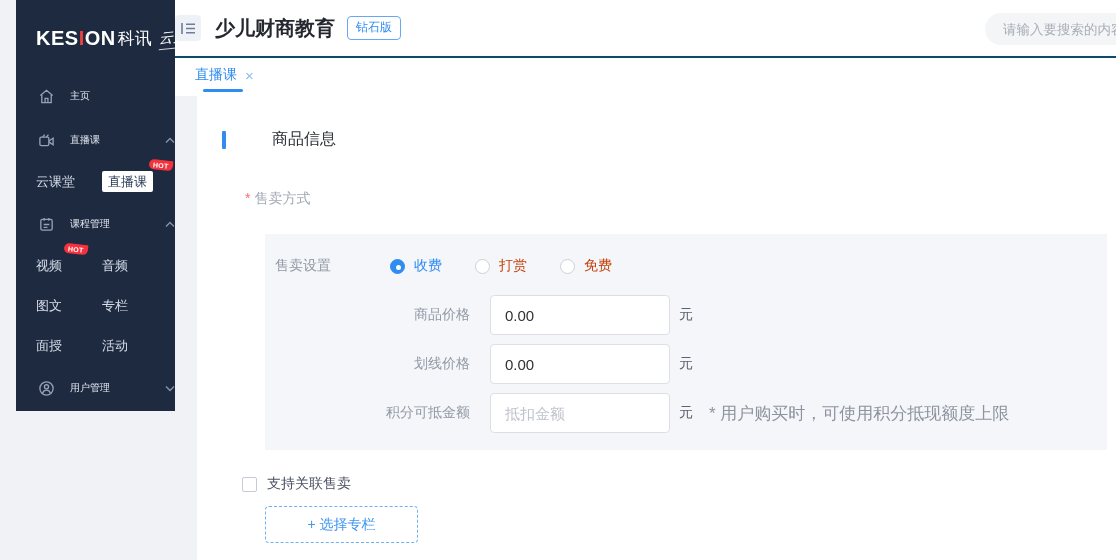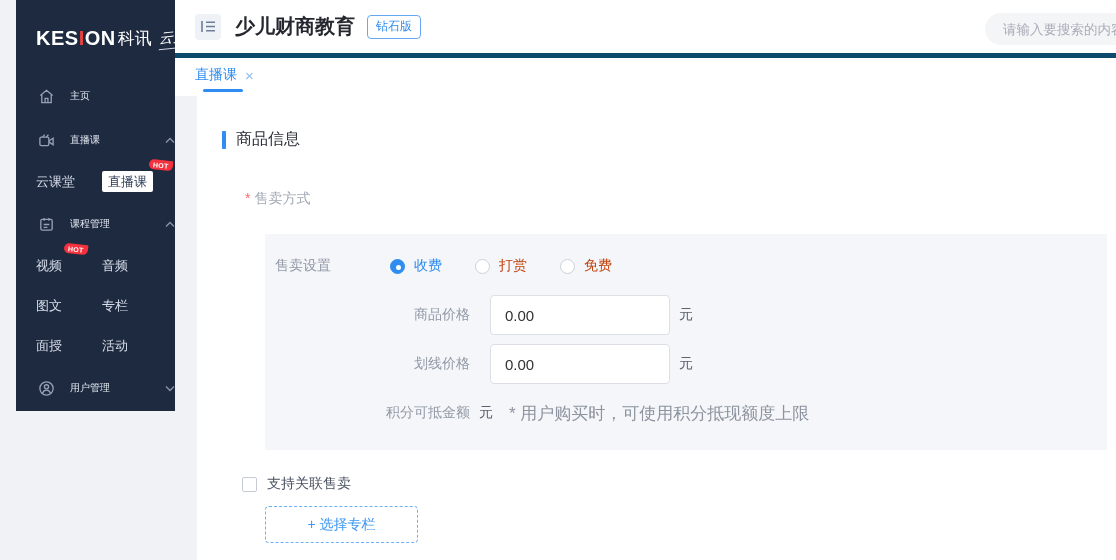--- a/index.html
+++ b/index.html
@@ -31,35 +31,35 @@
   .sub-item.active .sub-text { background:#fff; color:#2c3a55; padding:3px 6px; border-radius:2px; }
   .hot-badge {
     position:absolute; top:-13px; right:14px; background:#f5313d; color:#fff;
     font-size:7px; font-weight:700; padding:2px 4px 1px;
     border-radius:9px 2px 9px 9px; letter-spacing:.3px; transform:rotate(6deg);
   }
   .hot-badge.on-col2 { right:-20px; }
   .ops-row { height:40px; display:flex; align-items:center; gap:11px; padding-left:20px; font-size:13px; color:#d6dde9; }
   
   .main { position:absolute; left:175px; top:0; width:941px; height:560px; }
-  .topbar { height:58px; background:#fff; display:flex; align-items:center; padding-left:20px; position:relative; border-bottom:5px solid #0c4a6e; }
+  .topbar { height:58px; background:#fff; display:flex; align-items:center; position:relative; border-bottom:2px solid #0c4a6e; }
   .fold-btn { width:26px; height:26px; background:#eef1f5; border-radius:4px; display:flex; align-items:center; justify-content:center; color:#6d7e99; cursor:pointer; }
   .page-title { font-size:20px; font-weight:700; color:#24272e; margin-left:14px; }
   .ver-badge { margin-left:12px; font-size:12px; color:#2f8cf0; border:1px solid #66a8f3; border-radius:4px; padding:2px 8px 3px; background:#fff; }
   .search-pill { position:absolute; left:810px; top:13px; width:230px; height:32px; background:#f4f5f7; border:none; outline:none;
     border-radius:16px; padding:0 18px; font-size:13.5px; color:#43506a; font-family:inherit; }
   .search-pill::placeholder { color:#a8adb8; }
   .tabbar { height:38px; background:#fff; display:flex; align-items:flex-start; padding:8px 0 0 20px; position:relative; }
   .tab { display:flex; align-items:center; gap:8px; color:#2f8cf0; font-size:14px; cursor:pointer; position:relative; padding-bottom:10px; }
   .tab .tab-underline { position:absolute; bottom:2px; left:8px; width:40px; height:3px; background:#2f8cf0; border-radius:2px; }
   .tab .close { color:#8fbdf0; font-size:15px; line-height:1; cursor:pointer; }
   .content { height:464px; background:#f0f2f5; padding-left:22px; }
   .card { background:#fff; width:919px; height:464px; padding-top:33px; }
   
-  .sec-head { display:flex; align-items:center; margin-left:25px; }
+  .sec-head { display:flex; align-items:center; margin-left:25px;gap:36px; }
   .sec-bar { width:4px; height:18px; background:#2f8cf0; border-radius:1px; }
   .sec-title { margin-left:10px; font-size:16px; font-weight:500; color:#2b2f36; }
   .field-label-row { margin:40px 0 0 48px; font-size:14px; color:#a3a9b5; }
   .req { color:#f56c6c; margin-right:4px; }
   .panel { margin:26px 0 0 68px; width:842px; background:#f4f6f9; padding:12px 0 17px 10px; }
   .frow { display:flex; align-items:center; margin-top:9px; height:40px; }
   .frow:first-child { margin-top:0; }
   .frow-label { width:195px; text-align:right; color:#9299a6; font-size:14px; flex:0 0 195px; }
   .frow-label.left { text-align:left; width:115px; flex:0 0 115px; }
   .radio-group { display:flex; align-items:center; gap:33px; }
@@ -265,20 +265,21 @@
         </div>
 
         <div class="frow">
           <span class="frow-label">划线价格</span>
           <input class="txt-input" type="text" value="0.00" style="">
           <span class="unit">元</span>
         </div>
 
         <div class="frow">
           <span class="frow-label">积分可抵金额</span>
+          <input class="txt-input" type="text" placeholder="抵扣金额" style="">
           <span class="unit">元</span>
           <span class="hint">* 用户购买时，可使用积分抵现额度上限</span>
         </div>
 
       </div>
 
       <div class="chk-row">
         <span class="chk-box"></span>
         <span class="chk-label">支持关联售卖</span>
       </div>

